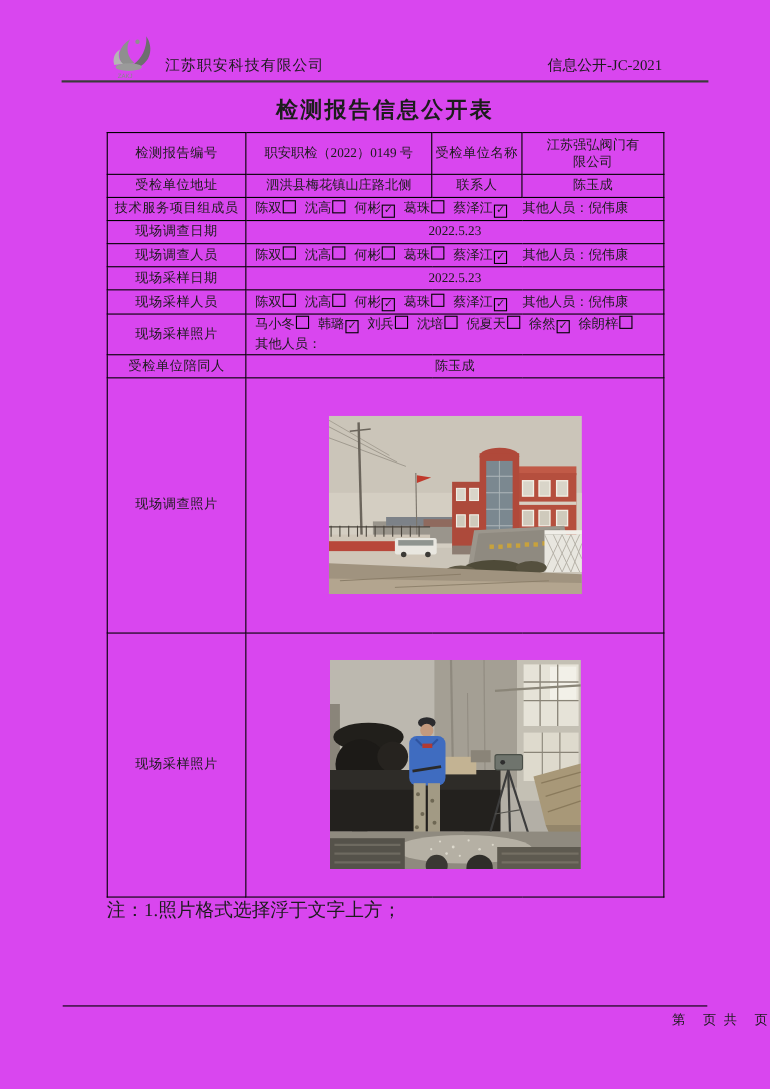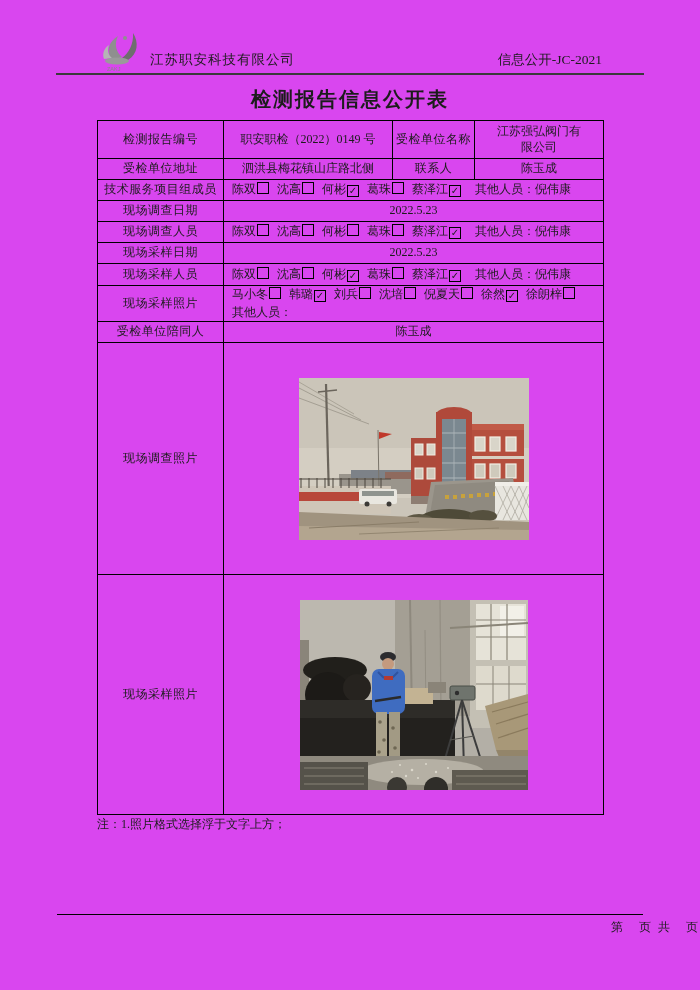--- a/index.html
+++ b/index.html
@@ -32,21 +32,21 @@
   .cb { display:inline-block; width:10px; height:10px; border:1.6px solid #000;
         font-size:10px; line-height:9px; text-align:center; vertical-align:-1px;
         margin-left:1px; font-weight:bold; font-family:"DejaVu Sans",sans-serif; }
   .others { margin-left:6px; }
   .lab-line { padding:1px 0; }
 
   .photo-cell { vertical-align:middle; }
   .photo-wrap { display:flex; justify-content:center; align-items:center; }
 
   
-  .note { position:absolute; left:97px; top:816px; font-size:12px; }
+  .note { position:absolute; left:97px; top:816px; font-size:17px; }
   .footer-line { position:absolute; left:57px; right:57px; top:914px; border-top:1.5px solid #000; }
   .footer-text { position:absolute; top:919px; left:0; width:700px; text-align:right;
                  font-size:12px; letter-spacing:2px; }
 </style>
 </head>
 <body>
 
 <div class="page">
 
   <div class="header">

